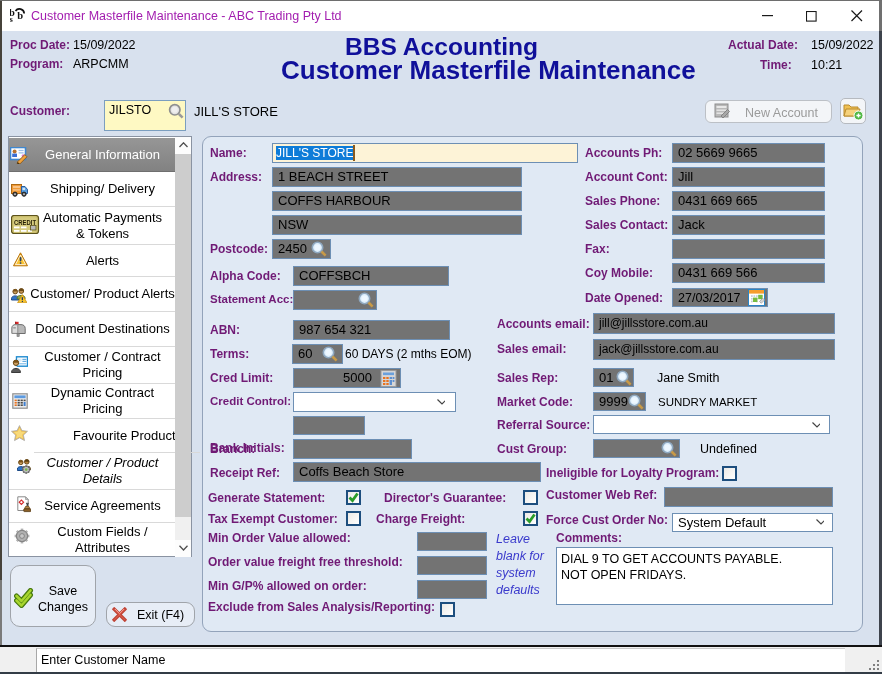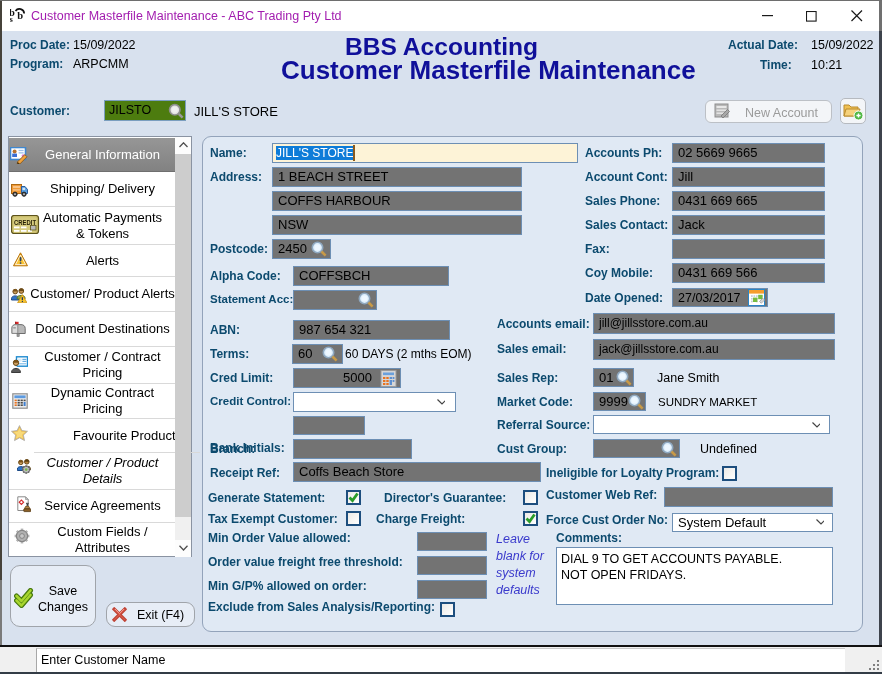--- a/index.html
+++ b/index.html
@@ -1,19 +1,19 @@
 <!DOCTYPE html>
 <html><head>
 <meta charset="utf-8">
 <style>
   html,body{margin:0;padding:0;}
   body{width:882px;height:674px;position:relative;overflow:hidden;
        font-family:"Liberation Sans", sans-serif;background:#d8e1ee;}
   .abs{position:absolute;}
-  .lbl{position:absolute;font-weight:bold;font-size:12px;color:#0c4a6e;white-space:nowrap;}
+  .lbl{position:absolute;font-weight:bold;font-size:12px;color:#701a75;white-space:nowrap;}
   .val{position:absolute;font-size:12.5px;color:#000;white-space:nowrap;}
   .inp{position:absolute;background:#737373;border:1px solid #6d8fb4;box-sizing:border-box;
        font-size:13px;color:#000;line-height:18px;padding:0 0 0 5px;white-space:nowrap;overflow:hidden;}
   .chk{position:absolute;width:15px;height:15px;background:linear-gradient(135deg,#eceae6,#ffffff);border:2px solid #1d4e7e;box-sizing:border-box;}
   .chk svg{position:absolute;left:-1px;top:-1px;}
   .ddl{position:absolute;background:#fff;border:1px solid #6d8fb4;box-sizing:border-box;
        font-size:13px;line-height:18px;padding-left:5px;}
   .chev{position:absolute;right:5px;top:6px;width:8px;height:8px;}
   .mag{position:absolute;}
   .sideitem{position:absolute;left:9px;width:166px;display:flex;align-items:center;justify-content:center;
@@ -57,21 +57,21 @@
 <div class="lbl" style="left:10px;top:57px;">Program:</div>
 <div class="val" style="left:73px;top:57px;">ARPCMM</div>
 <div class="abs" style="left:345px;top:35px;font-weight:bold;font-size:24.6px;color:#10109a;line-height:1;">BBS Accounting</div>
 <div class="abs" style="left:281px;top:57px;font-weight:bold;font-size:26px;color:#10109a;line-height:1;">Customer Masterfile Maintenance</div>
 <div class="lbl" style="left:728px;top:38px;">Actual Date:</div>
 <div class="val" style="left:811px;top:38px;">15/09/2022</div>
 <div class="lbl" style="left:760px;top:58px;">Time:</div>
 <div class="val" style="left:811px;top:58px;">10:21</div>
 
 <div class="lbl" style="left:10px;top:104px;">Customer:</div>
-<div class="abs" style="left:104px;top:100px;width:82px;height:21px;background:#4d7c0f;border:1px solid #7b9ebf;box-sizing:border-box;font-size:12.5px;line-height:19px;padding-left:4px;">JILSTO</div>
+<div class="abs" style="left:104px;top:100px;width:82px;height:31px;background:#fef9c3;border:1px solid #7b9ebf;box-sizing:border-box;font-size:12.5px;line-height:19px;padding-left:4px;">JILSTO</div>
 <svg class="mag" style="left:168px;top:103px;" width="16" height="16" viewBox="0 0 16 16">
   <circle cx="6.8" cy="6.8" r="5.2" fill="#e3e3e3" stroke="#8f8f8f" stroke-width="1.7"></circle>
   <circle cx="6.8" cy="6.8" r="3" fill="#efefef"></circle>
   <line x1="10.8" y1="10.8" x2="14.6" y2="14.6" stroke="#9a9a9a" stroke-width="2.6"></line>
 </svg>
 <div class="val" style="left:194px;top:104px;font-size:13px;">JILL'S STORE</div>
 
 <div class="abs" style="left:705px;top:100px;width:127px;height:23px;background:#f3f5f8;border:1px solid #bcc0c6;border-radius:6px;box-sizing:border-box;"></div>
 <svg class="abs" style="left:714px;top:103px;" width="17" height="17" viewBox="0 0 17 17">
   <rect x="1" y="1" width="13" height="13" fill="#b9b9b9" stroke="#8d8d8d"></rect>

